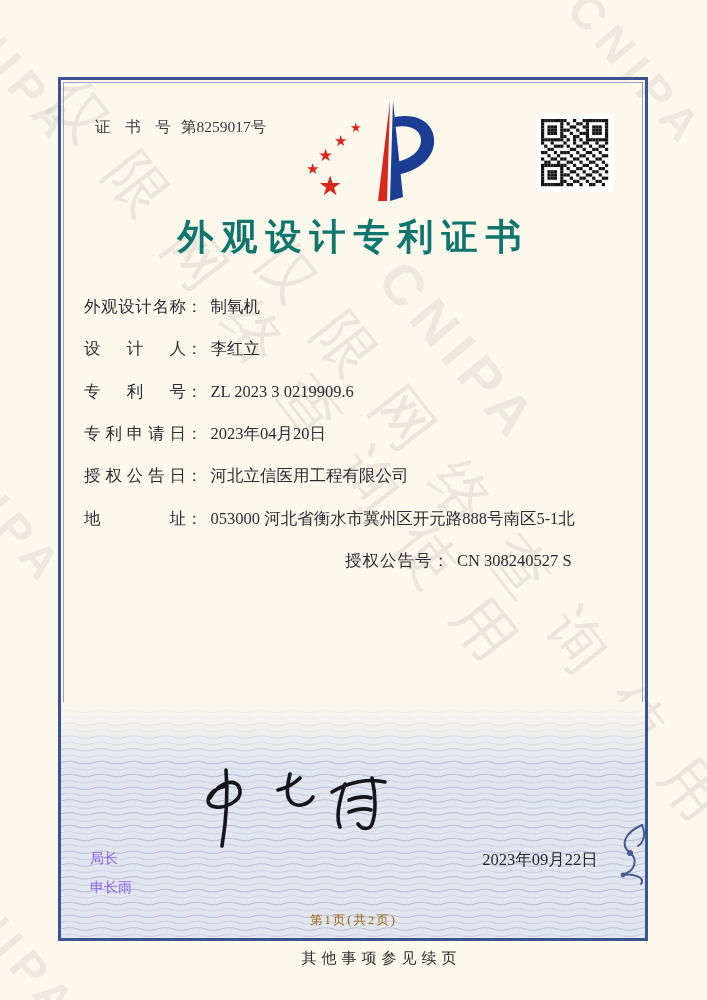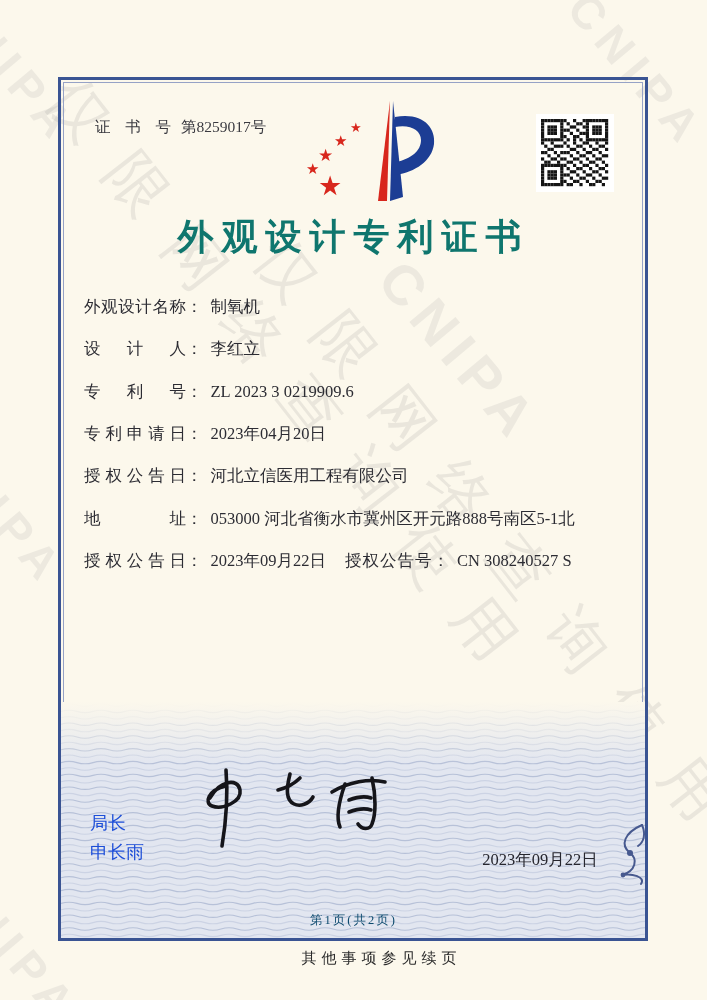--- a/index.html
+++ b/index.html
@@ -29,25 +29,25 @@
       display:flex;align-items:center;justify-content:center;}
   .title{left:0;width:707px;top:213px;text-align:center;font-size:36px;font-weight:bold;
          letter-spacing:8px;margin:0;color:#0f766e;}
   .field{left:84px;font-size:16.5px;white-space:nowrap;color:#2c2c33;}
   .flabel{display:inline-block;width:102px;text-align:justify;text-align-last:justify;vertical-align:top;}
   .fvalue{margin-left:8px;}
   .grant2 .flabel2{display:inline-block;letter-spacing:1px;}
   .paras{left:88px;top:586px;width:548px;font-size:15px;line-height:23px;font-style:italic;color:#303036;}
   .paras p{margin:0;text-indent:2em;}
   .paras p + p{margin-top:3px;}
-  .signer{left:90px;top:809px;font-size:18px;line-height:29px;color:#1d4ed8;}
+  .signer{left:90px;top:844px;font-size:14px;line-height:29px;color:#8b5cf6;}
   .signature{left:182px;top:760px;}
   .date{left:450px;top:849px;width:180px;text-align:center;font-size:16.5px;color:#26262e;}
   .page-info{left:0;width:707px;top:912px;text-align:center;font-size:12.5px;
-             letter-spacing:2px;color:#0c4a6e;}
+             letter-spacing:2px;color:#a16207;}
   .footer-note{left:0;width:707px;top:949px;text-align:center;font-size:15px;
                letter-spacing:5px;color:#2b2b2b;padding-left:28px;}
   .ornament{left:610px;top:822px;}
 </style>
 </head>
 <body>
 
 <div class="page">
 
   <span class="wm wm-brand" style="left:-30px;top:-22px">CNIPA</span>
@@ -364,23 +364,20 @@
   </div>
   <div class="abs field" style="top:423px">
     <span class="flabel">专利申请日</span><span>：</span><span class="fvalue">2023年04月20日</span>
   </div>
   <div class="abs field" style="top:465px">
     <span class="flabel">授权公告日</span><span>：</span><span class="fvalue">河北立信医用工程有限公司</span>
   </div>
   <div class="abs field" style="top:508px">
     <span class="flabel">地址</span><span>：</span><span class="fvalue">053000 河北省衡水市冀州区开元路888号南区5-1北</span>
   </div>
-  <div class="abs field" style="top:550px">
-    <span class="flabel">授权公告日</span><span>：</span><span class="fvalue">2023年09月22日</span>
-  </div>
   <div class="abs field grant2" style="left:345px;top:550px">
     <span class="flabel2">授权公告号</span><span>：</span><span class="fvalue">CN 308240527 S</span>
   </div>
 
 
   <div class="abs signer">
     <div>局长</div>
     <div>申长雨</div>
   </div>
 

